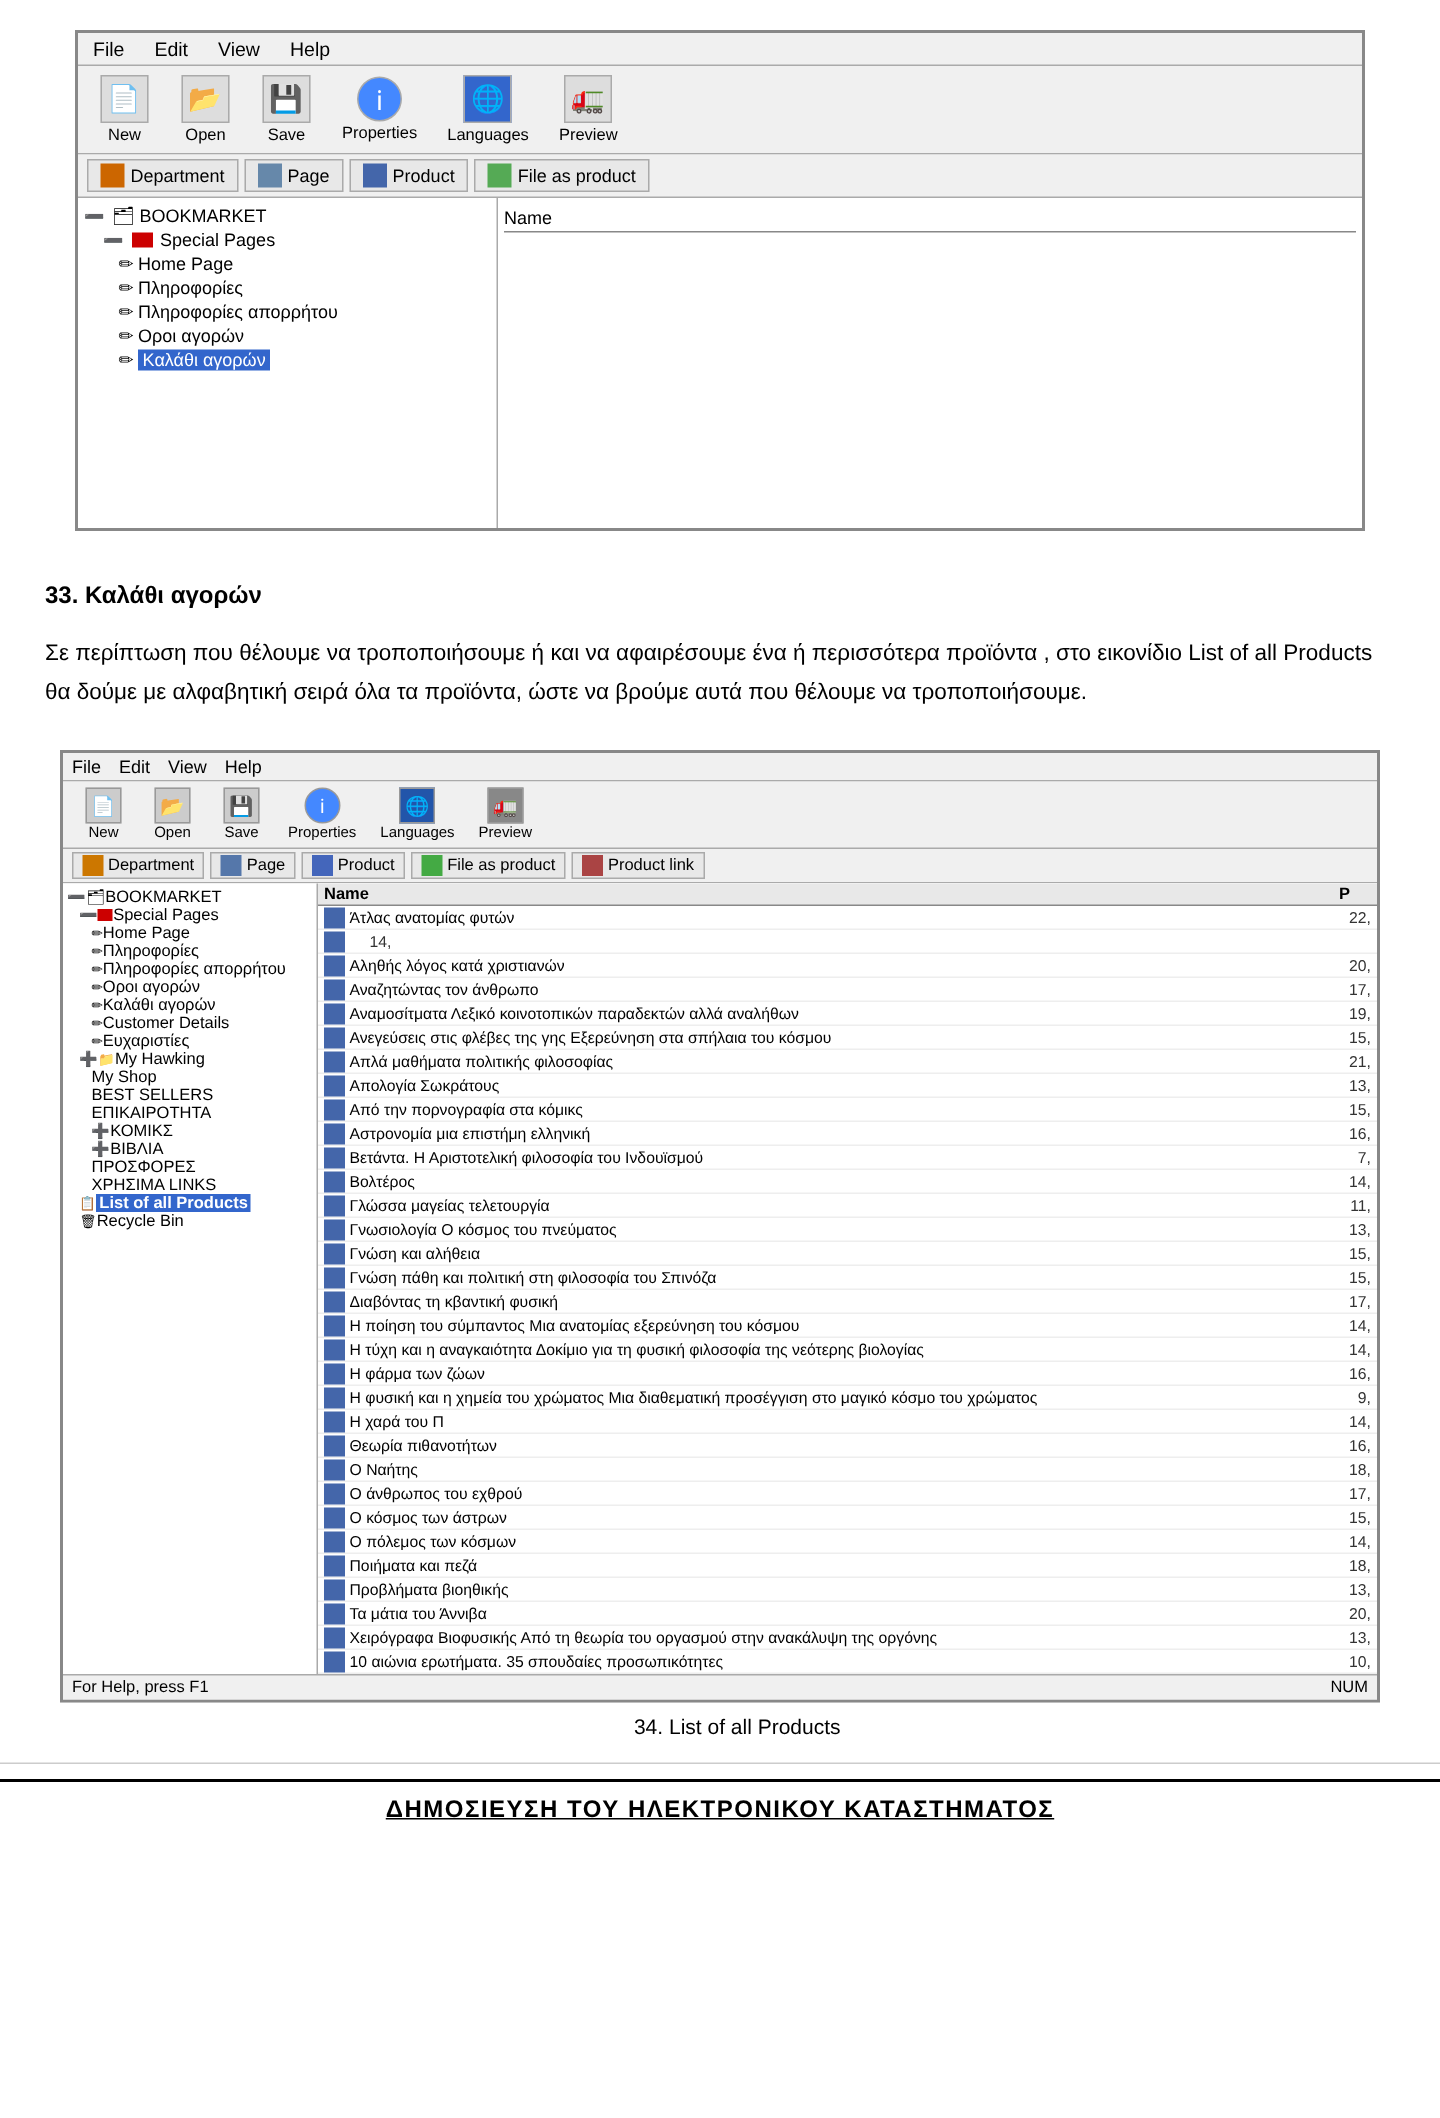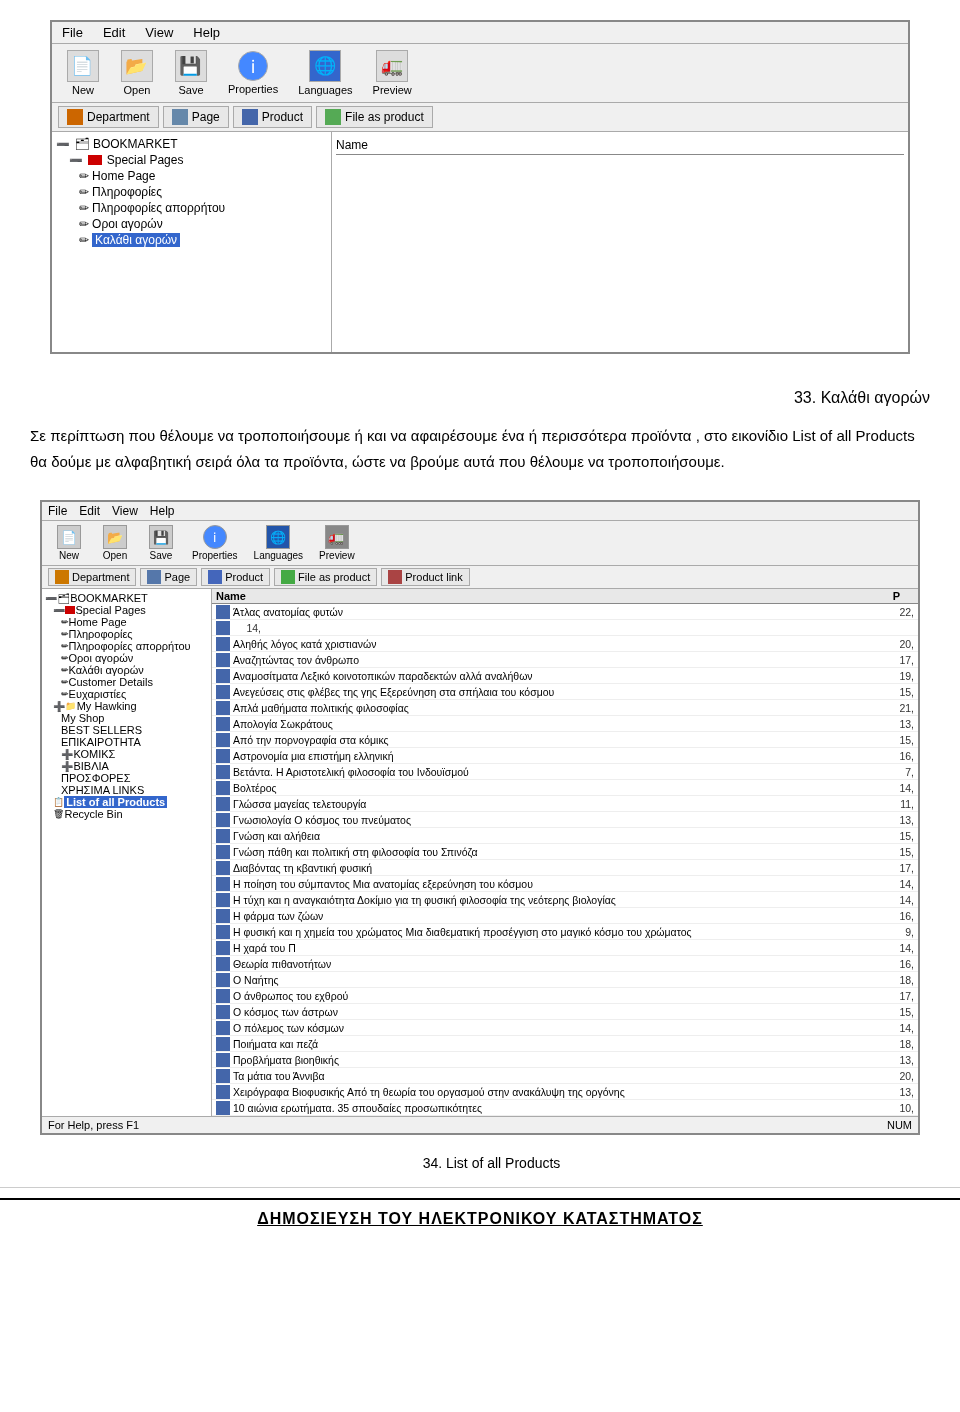--- a/index.html
+++ b/index.html
@@ -123,23 +123,23 @@
     }
 
     
     .text-section {
       padding: 20px 30px;
       line-height: 1.7;
       font-size: 15px;
     }
     .text-section h3 {
       font-size: 16px;
-      font-weight: normal;
+      font-weight: bold;
       margin-bottom: 12px;
-      text-align: right;
+      text-align: left;
     }
     .text-section p {
       text-indent: 0;
     }
 
     
     .window2 {
       border: 2px solid #888;
       background: #f0f0f0;
       margin: 6px auto;
@@ -217,21 +217,21 @@
     .list-row .row-name { flex: 1; font-size: 10.5px; }
     .list-row .row-p { width: 28px; text-align: right; font-size: 10.5px; color: #333; }
 
     .statusbar {
       padding: 2px 6px; background: #f0f0f0; border-top: 1px solid #aaa;
       font-size: 11px; display: flex; justify-content: space-between;
     }
 
     
     .caption {
-      text-align: center; font-size: 14px; margin: 20px 0 16px; padding-left: 23px;
+      text-align: center; font-size: 14px; margin: 8px 0 16px; padding-left: 23px;
     }
 
     
     .footer-heading {
       font-size: 16px; font-weight: bold; text-align: center;
       border-top: 2px solid #000;
       padding-top: 10px; margin-top: 10px;
       text-decoration: underline;
       letter-spacing: 1px;
     }

